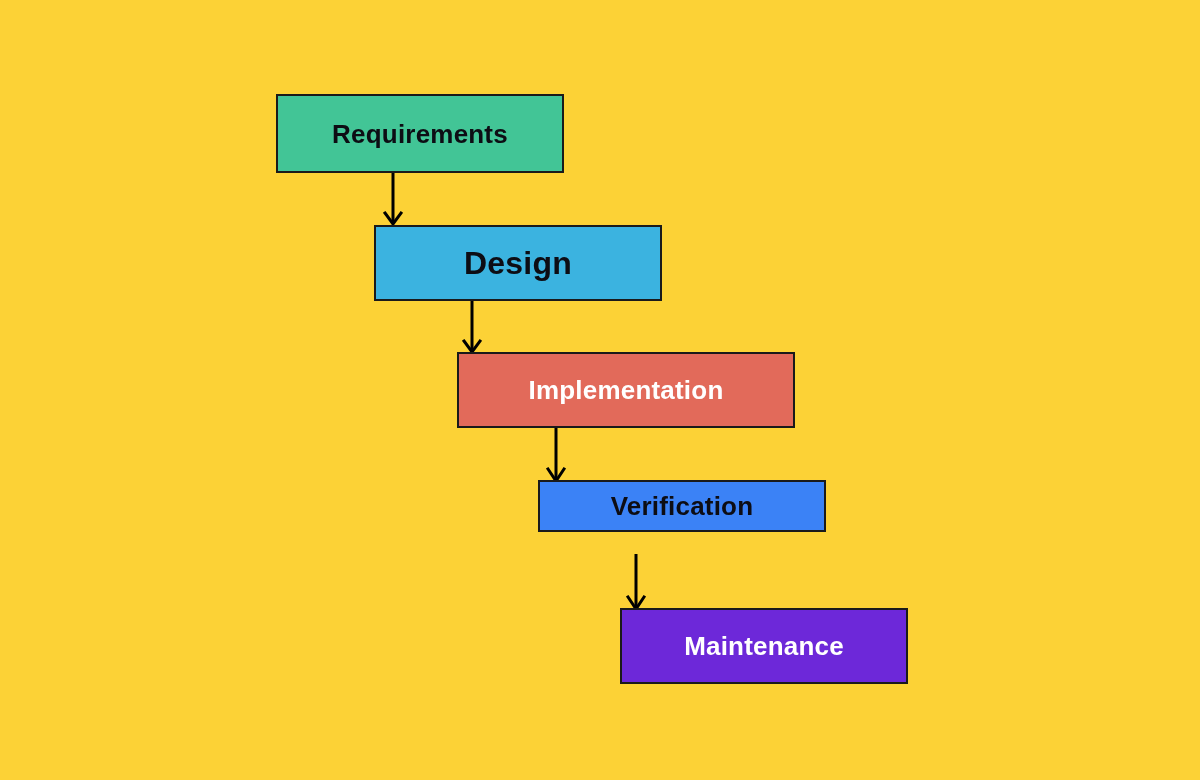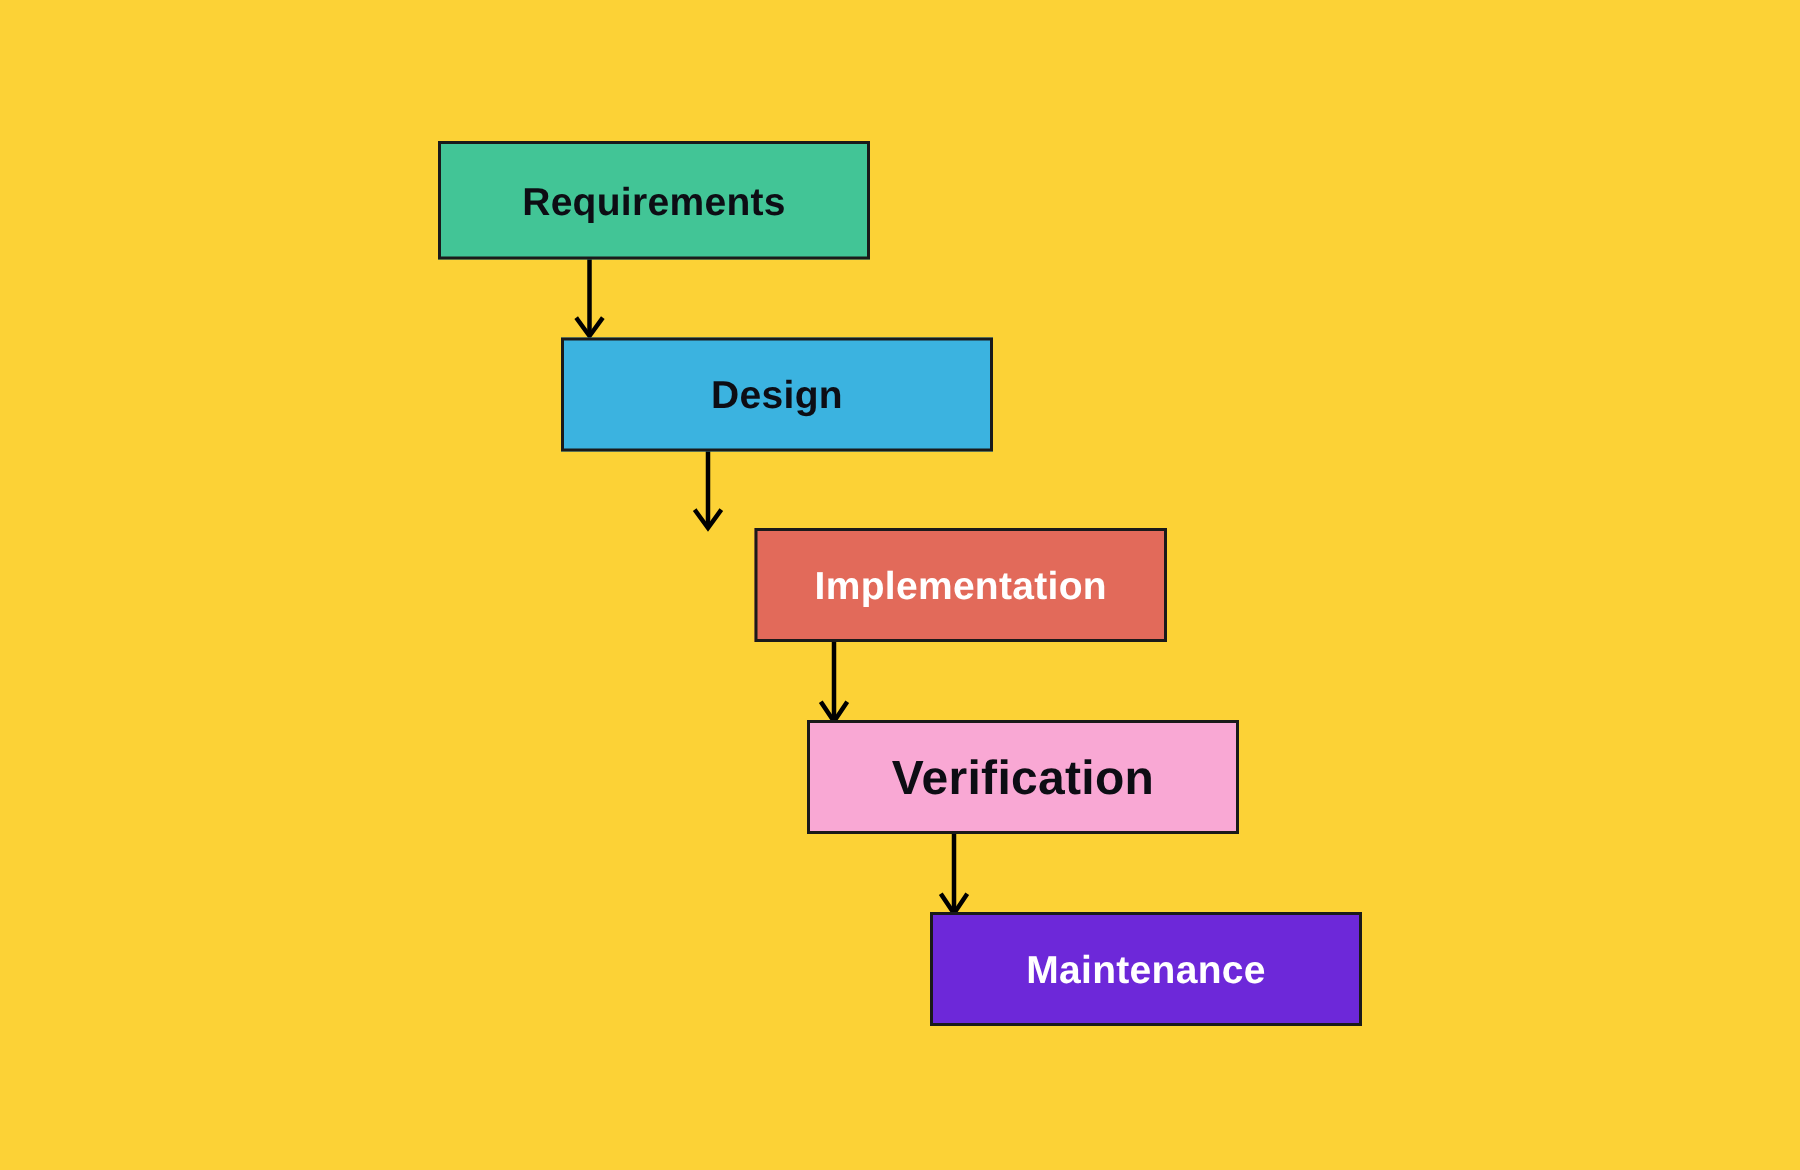--- a/index.html
+++ b/index.html
@@ -28,55 +28,54 @@
     justify-content: center;
     font-weight: bold;
     letter-spacing: 0.2px;
     user-select: none;
   }
   .node-label {
     display: block;
     line-height: 1;
   }
   #node-requirements {
-    left: 292px;
+    left: 276px;
     top: 94px;
     width: 288px;
     height: 79px;
     background: #42C596;
     color: #0d0d14;
     font-size: 26px;
   }
   #node-design {
     left: 374px;
     top: 225px;
     width: 288px;
     height: 76px;
     background: #3BB3E0;
     color: #0d0d14;
-    font-size: 26px;
+    font-size: 32px;
   }
   #node-implementation {
     left: 457px;
     top: 352px;
-    width: 275px;
+    width: 338px;
     height: 76px;
     background: #E26A5A;
     color: #ffffff;
     font-size: 26px;
-    margin-left: 46px;
   }
   #node-verification {
     left: 538px;
     top: 480px;
     width: 288px;
-    height: 76px;
-    background: #f9a8d4;
+    height: 52px;
+    background: #3b82f6;
     color: #0d0d14;
-    font-size: 32px;
+    font-size: 26px;
   }
   #node-maintenance {
     left: 620px;
     top: 608px;
     width: 288px;
     height: 76px;
     background: #6d28d9;
     color: #ffffff;
     font-size: 26px;
   }

